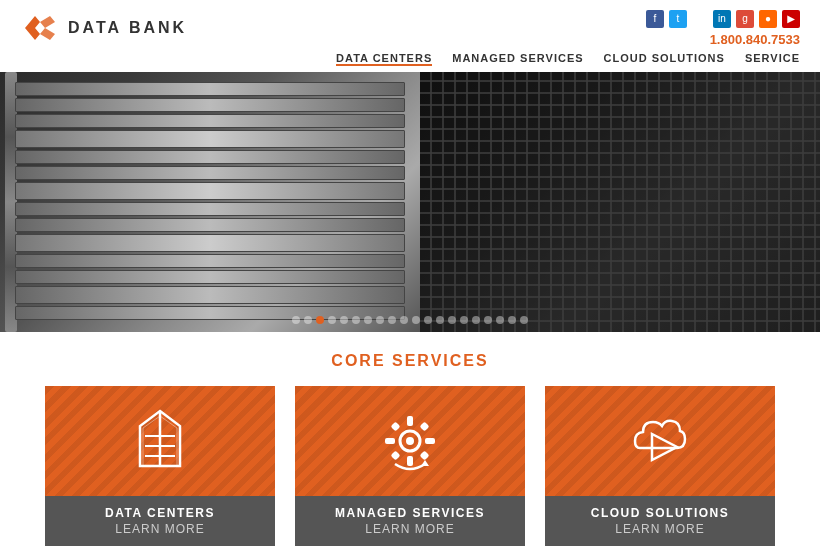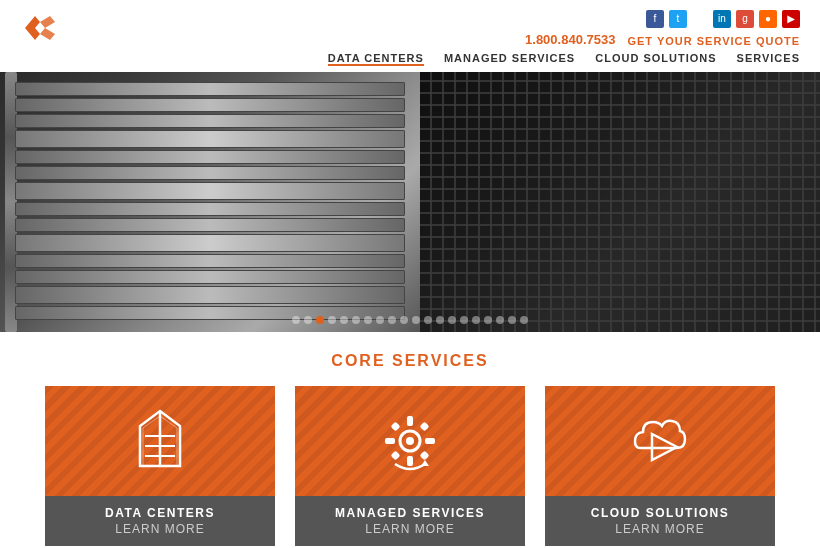--- a/index.html
+++ b/index.html
@@ -244,42 +244,42 @@
   </style>
 </head>
 <body>
 
 <div class="header">
   <div class="logo-area">
     <svg class="logo-icon" viewBox="0 0 40 40">
       <polygon points="5,20 15,8 20,14 15,20 20,26 15,32" fill="#e06020"></polygon>
       <polygon points="20,14 30,8 35,14 25,20 35,26 30,32 20,26 25,20" fill="#e06020" opacity="0.8"></polygon>
     </svg>
+    <span class="logo-text">DATA BANK</span>
   </div>
   <div class="header-right">
     <div class="social-icons">
       <div class="social-icon blue">f</div>
       <div class="social-icon sky">t</div>
       <div class="social-icon navy">in</div>
       <div class="social-icon red">g</div>
       <div class="social-icon orange-r">●</div>
       <div class="social-icon dark-red">▶</div>
     </div>
     <div class="contact-row">
       <span class="phone-number">1.800.840.7533</span>
-      <span class="service-quote">GET YOUR SERVICE QUOTE</span>
     </div>
   </div>
 </div>
 
 <div class="nav-bar">
   <span class="nav-item active">DATA CENTERS</span>
   <span class="nav-item">MANAGED SERVICES</span>
   <span class="nav-item">CLOUD SOLUTIONS</span>
-  <span class="nav-item">SERVICES</span>
+  <span class="nav-item">SERVICE</span>
 </div>
 
 <div class="hero">
   <div class="hero-bg">
 
     <div class="hero-left">
       <div class="rack-side"></div>
       <div class="rack-lines">
         <div class="rack-unit" style="margin-top:10px;"></div>
         <div class="rack-unit"></div>

